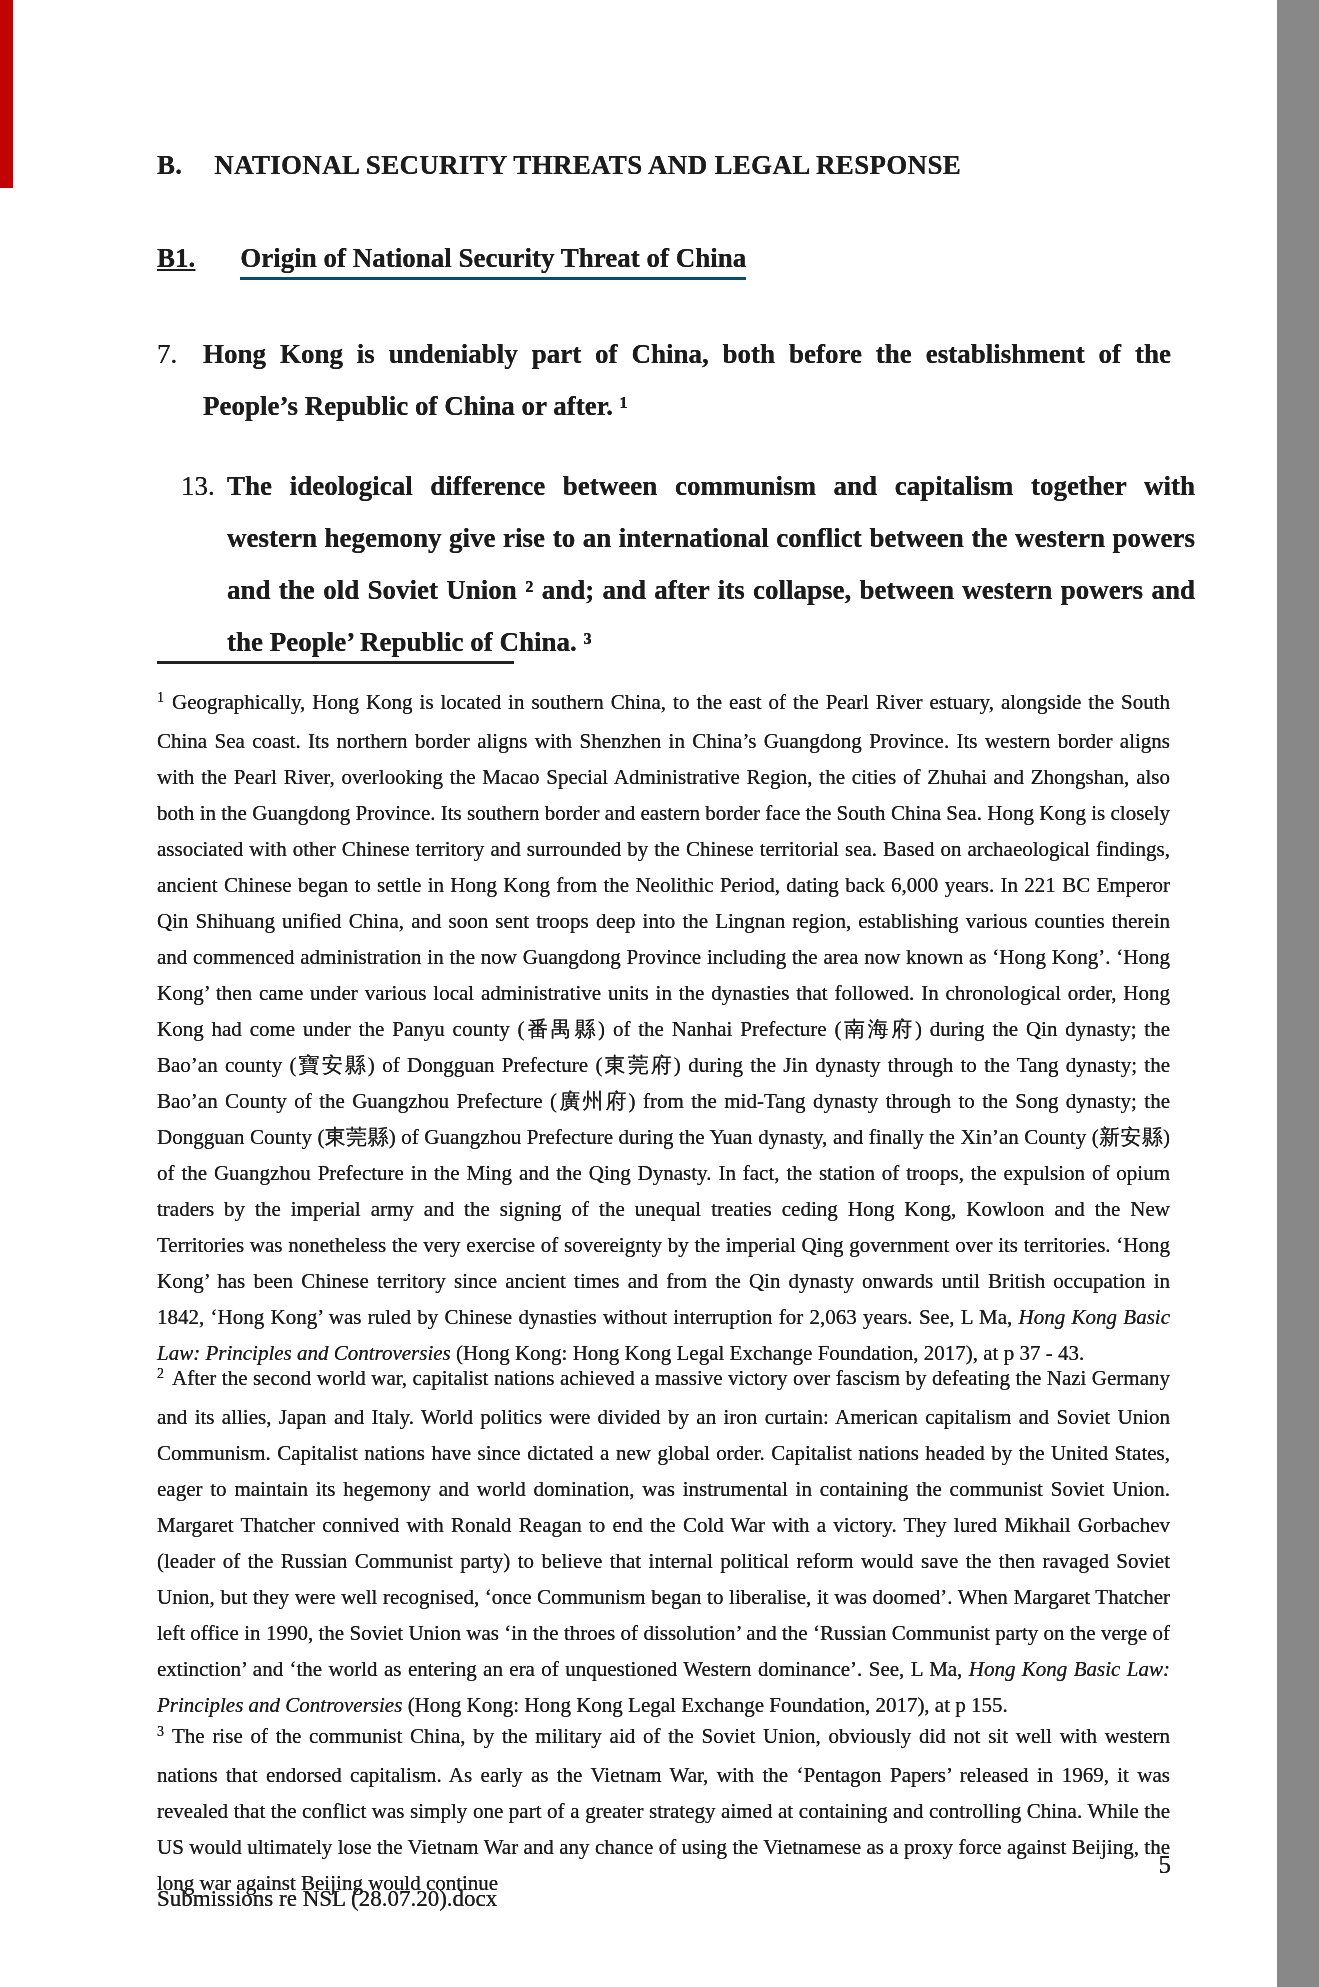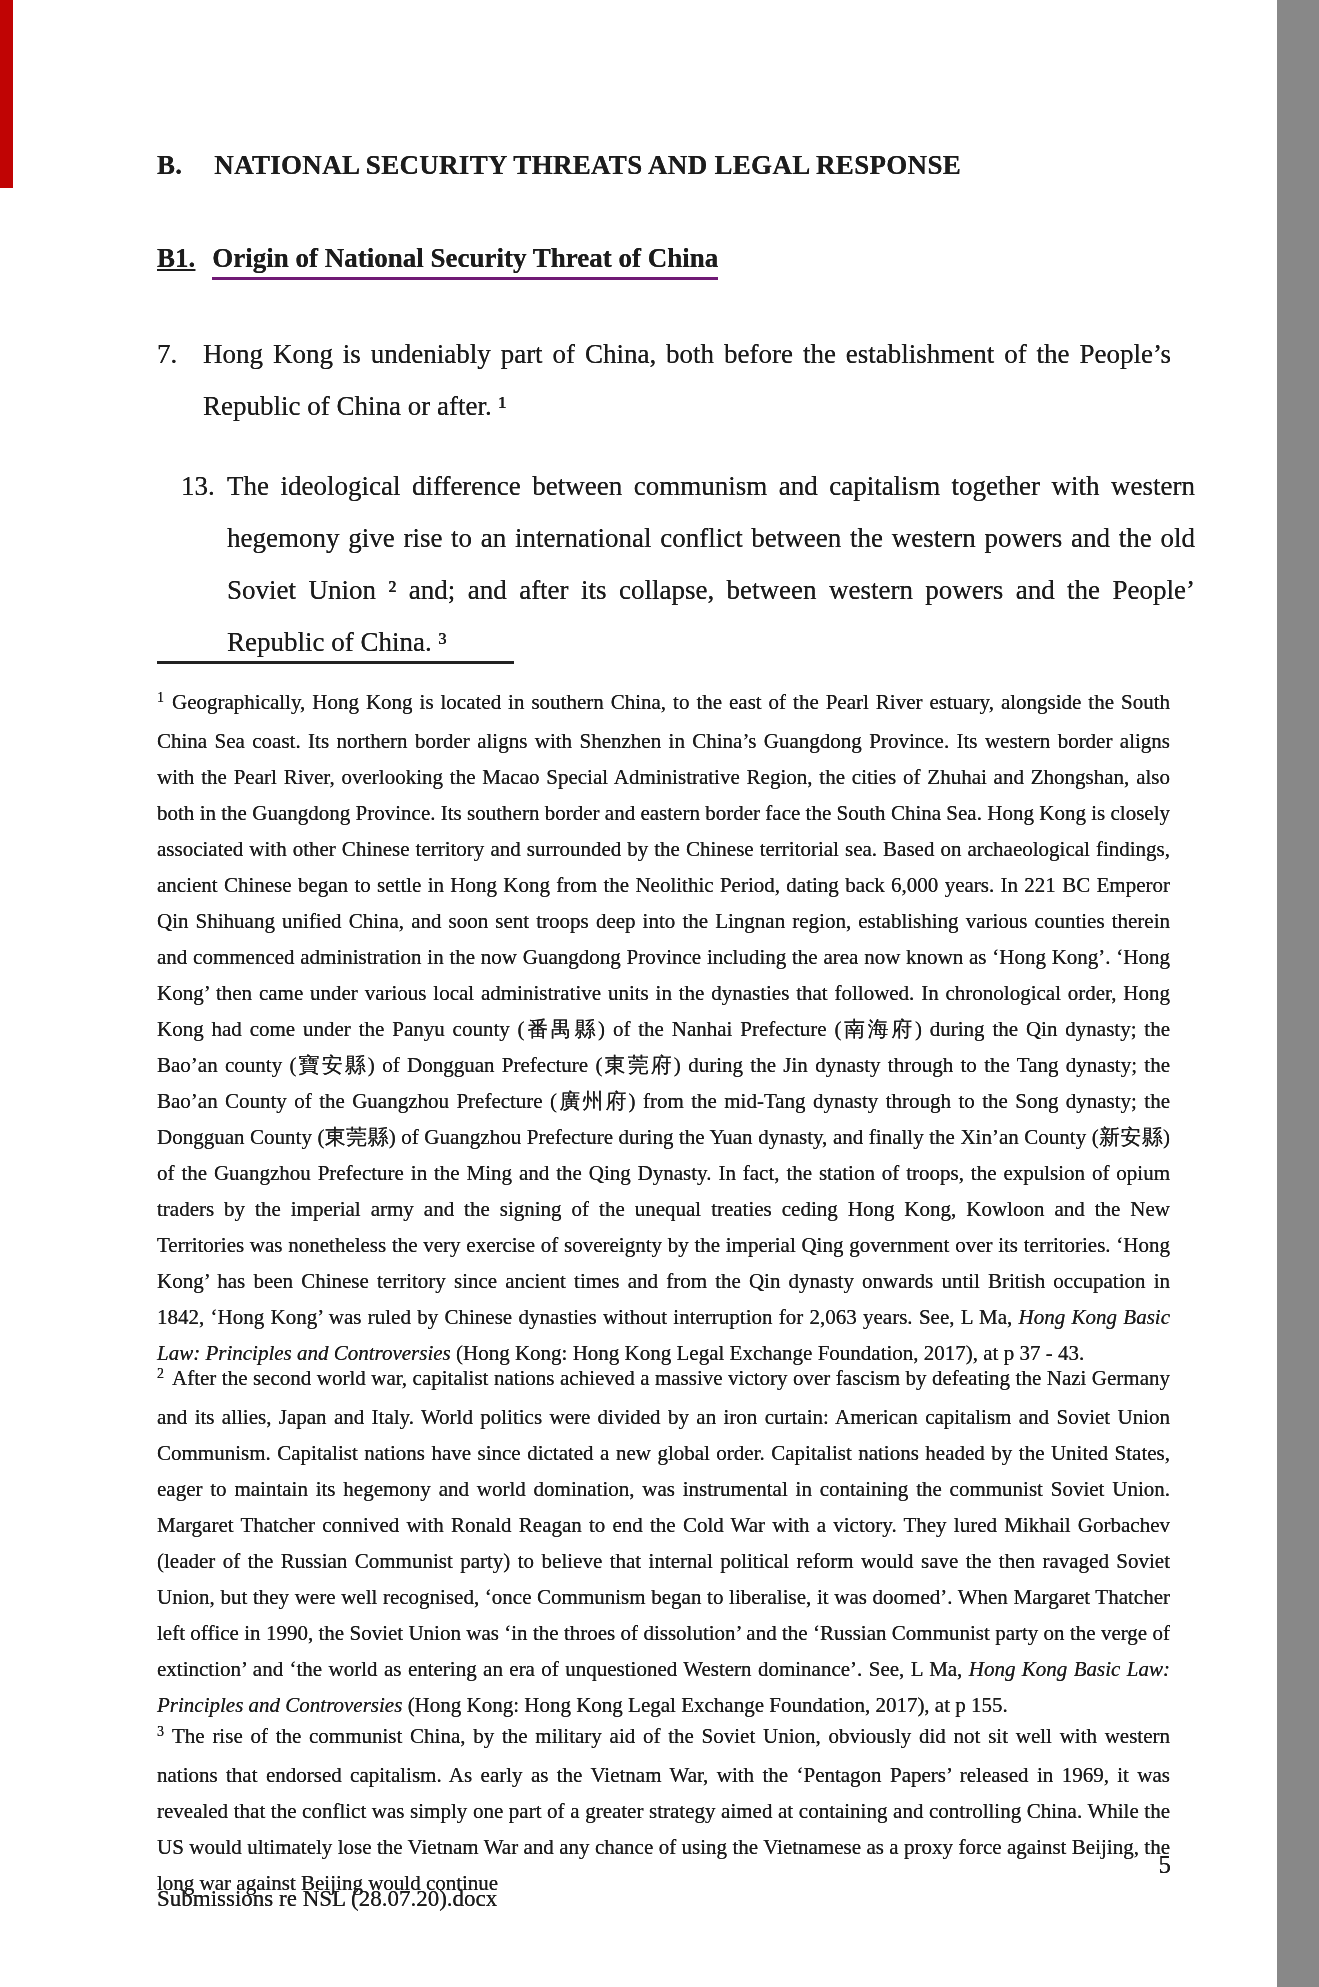--- a/index.html
+++ b/index.html
@@ -29,37 +29,39 @@
   .h-section .lbl { margin-right: 32px; }
   .h-sub {
     position: absolute;
     left: 157px; top: 243px;
     font-size: 27px;
     font-weight: bold;
     white-space: nowrap;
   }
   .h-sub .lbl { margin-right: 17px; text-decoration: underline; }
   .h-sub .title {
-    border-bottom: 3px solid #701a75;
+    border-bottom: 3px solid #0c4a6e;
     padding-bottom: 4px;
+    margin-left: 28px;
   }
   .para {
     position: absolute;
     left: 157px;
     width: 1014px;
     font-size: 27px;
     line-height: 52px;
     text-align: justify;
   }
   .para .num {
     position: absolute;
     left: 0; top: 0;
   }
   .para .ptext {
     margin-left: 46px;
+    font-weight: bold;
   }
   .para-12 { top: 328px; }
   .para-13 { top: 460px; margin-left: 24px; }
   .fn-rule {
     position: absolute;
     left: 157px; top: 661px;
     width: 357px; height: 3px;
     background: #222222;
   }
   .footnote {

